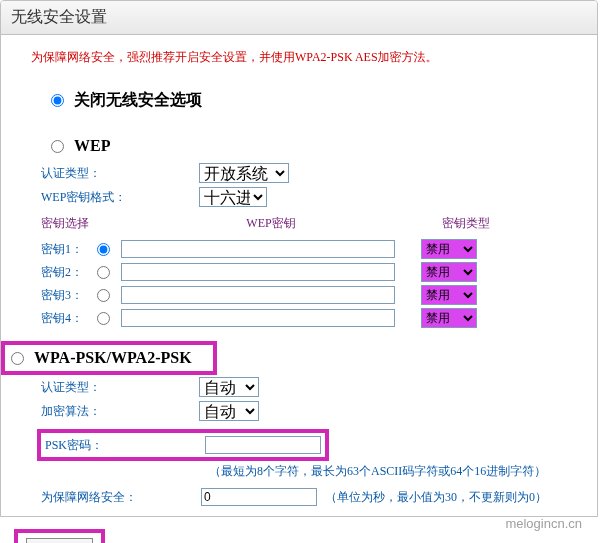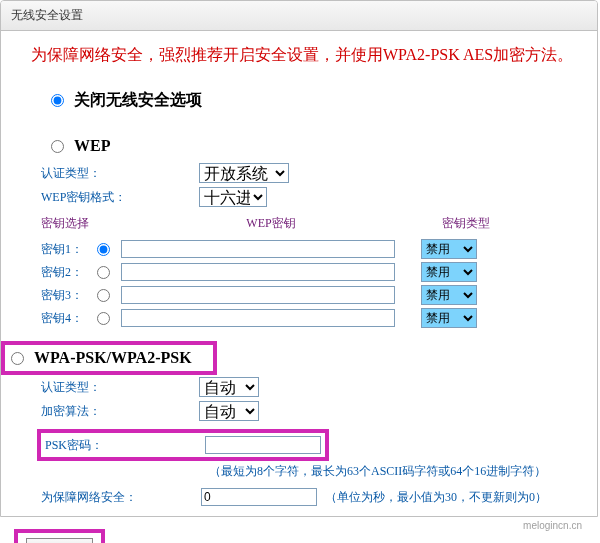--- a/index.html
+++ b/index.html
@@ -14,26 +14,26 @@
   border: 1px solid #c0c0c0;
   border-radius: 4px 4px 0 0;
   width: 598px;
   overflow: hidden;
 }
 .header {
   background: linear-gradient(#f8f8f8, #e8e8e8);
   border-bottom: 1px solid #c0c0c0;
   padding: 6px 10px;
   color: #333;
-  font-size: 12px;
+  font-size: 16px;
 }
 .notice {
   color: #d00000;
   padding: 14px 20px 18px 30px;
-  font-size: 16px;
+  font-size: 12px;
 }
 .radio-row {
   padding: 6px 0 6px 50px;
   display: flex;
   align-items: center;
 }
 .radio-row input[type=radio] {
   margin-right: 10px;
 }
 .radio-label {
@@ -162,24 +162,24 @@
   background: linear-gradient(#f8f8f8, #e0e0e0);
   border: 1px solid #888;
   cursor: pointer;
 }
 .watermark {
   position: fixed;
   right: 18px;
   bottom: 12px;
   color: #a0a0a0;
   font-family: Arial, sans-serif;
-  font-size: 10px;
+  font-size: 13px;
 }
 select {
-  background-color: #7dd3fc;
+  background-color: #d946ef;
 }
 .sel-auth { width: 90px; }
 .sel-hex { width: 68px; }
 .sel-auto { width: 60px; }
 .field-label-wide { width: 160px; color:#0a5aa7; }
 </style>
 </head>
 <body>
 
 <div class="panel">

